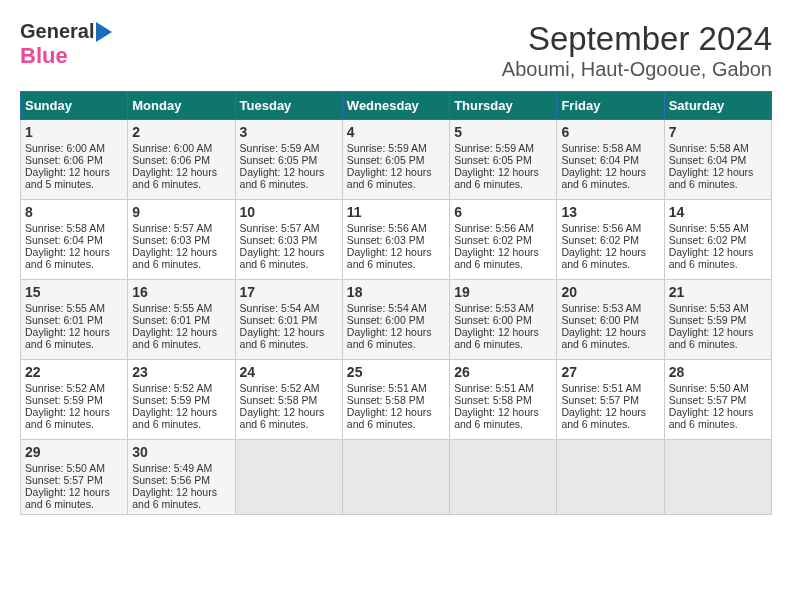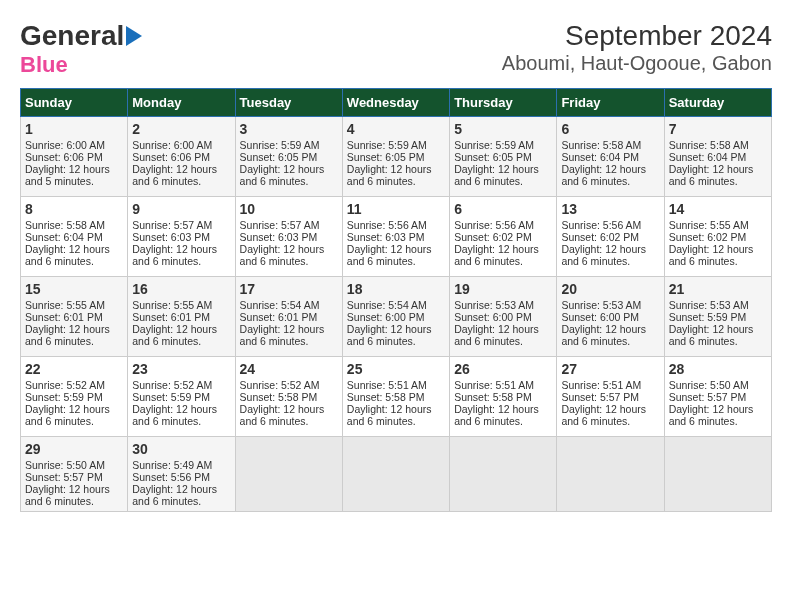--- a/index.html
+++ b/index.html
@@ -31,35 +31,35 @@
       vertical-align: middle;
     }
     .logo-line {
       display: flex;
       align-items: center;
     }
     .title-area {
       text-align: right;
     }
     .month-title {
-      font-size: 28px;
+      font-size: 33px;
       color: #333;
       font-weight: normal;
     }
     .location-title {
       font-size: 20px;
       color: #555;
     }
     table {
       width: 100%;
       border-collapse: collapse;
       table-layout: fixed;
     }
     thead tr th {
-      background-color: #14532d;
+      background-color: #0f766e;
       color: white;
       padding: 6px 4px;
       font-size: 13px;
       text-align: left;
       border: 1px solid #2b6faf;
     }
     tbody tr td {
       border: 1px solid #ccc;
       vertical-align: top;
       padding: 4px 4px;
@@ -86,21 +86,21 @@
       height: 60px;
       margin-left: 48px;
     }
   </style>
 </head>
 <body>
 
 <div class="header-area">
   <div class="logo">
     <div class="logo-line">
-      <span style="font-size:28px;font-weight:bold;color:#333;">General</span>
+      <span style="font-size:20px;font-weight:bold;color:#333;">General</span>
       <span class="logo-arrow"></span>
     </div>
     <span style="font-size:22px;font-weight:bold;color:#ec4899;">Blue</span>
   </div>
   <div class="title-area">
     <div class="month-title">September 2024</div>
     <div class="location-title">Aboumi, Haut-Ogooue, Gabon</div>
   </div>
 </div>
 

